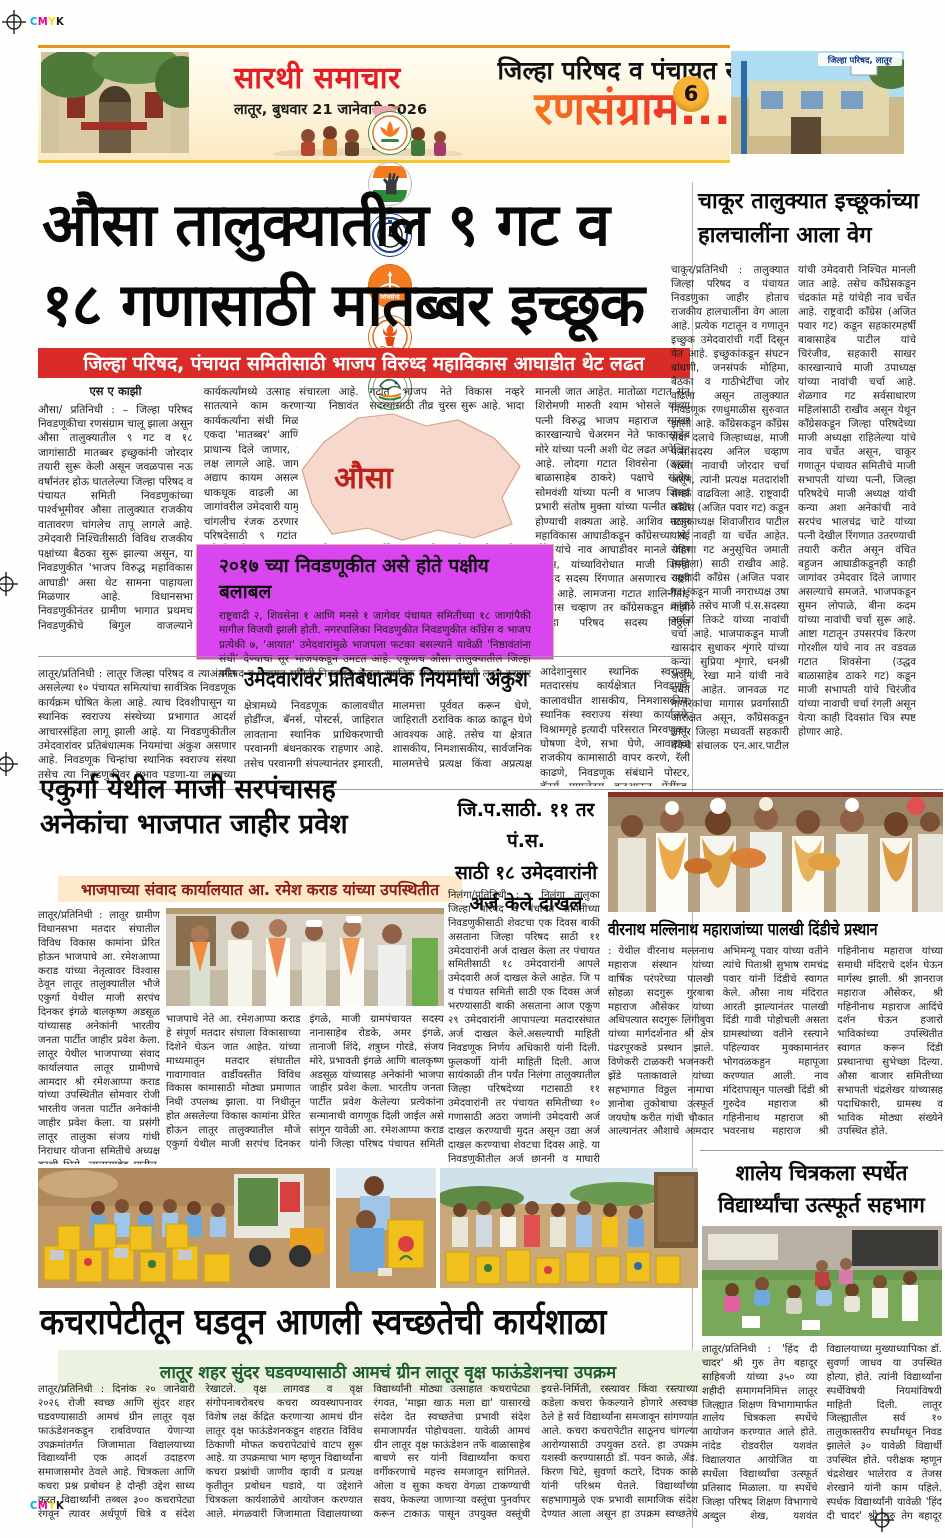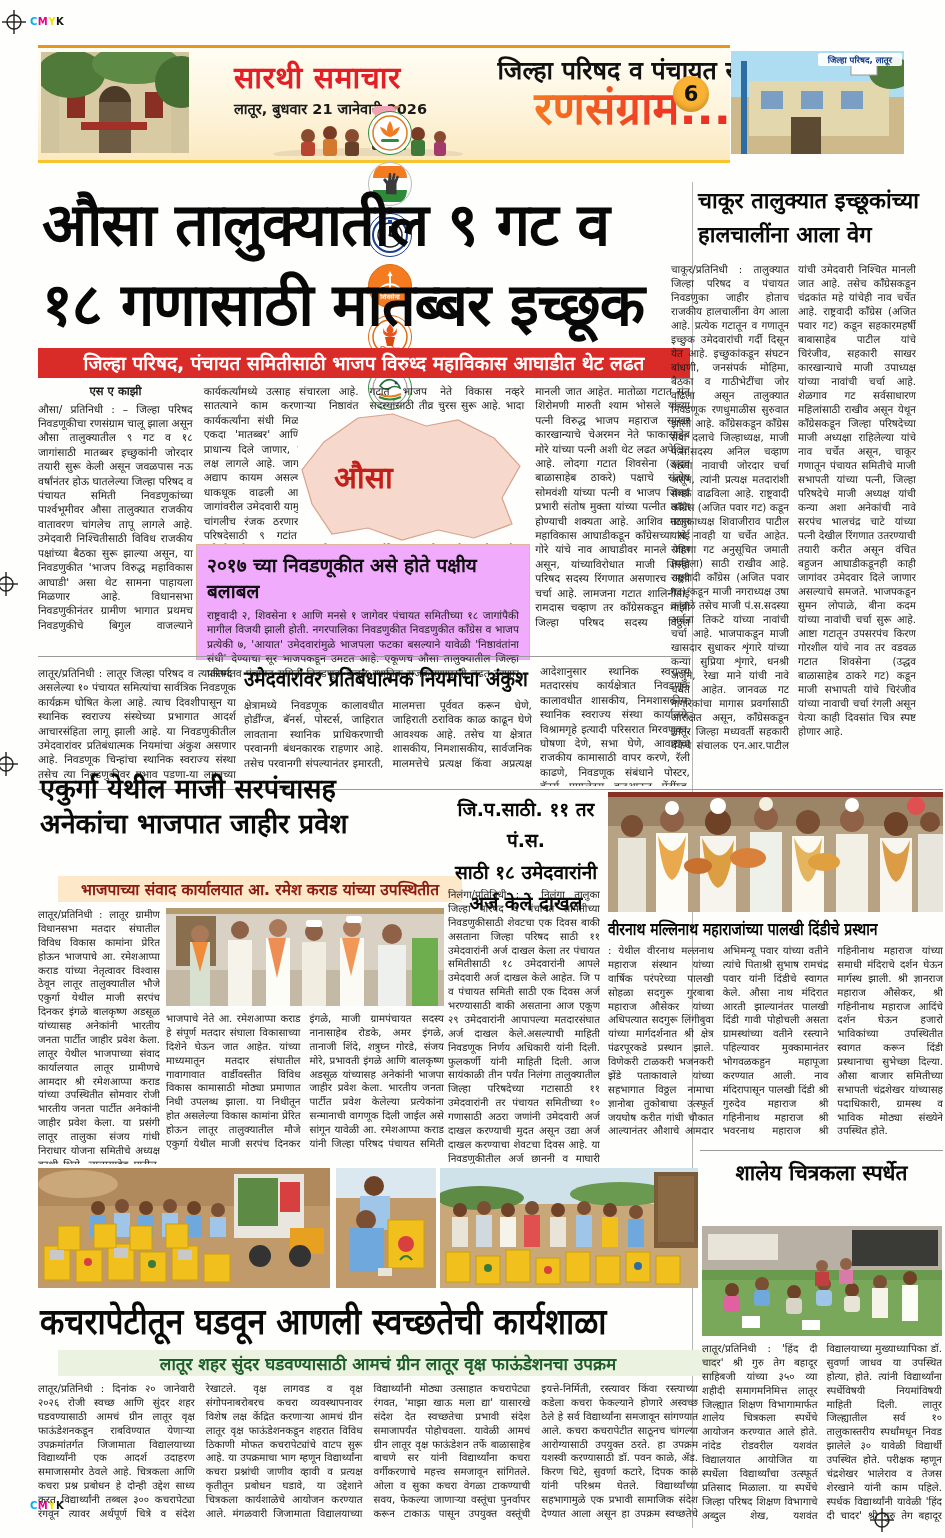--- a/index.html
+++ b/index.html
@@ -30,21 +30,21 @@
   .party-row{display:flex;gap:7px;align-items:center;flex-direction:column;}
   .party-ic{width:42px;height:42px;border-radius:50%;background:#fff;border:1px solid #bbb;
     display:flex;align-items:center;justify-content:center;overflow:hidden;}
   .caption-chip{position:absolute;right:2px;top:2px;background:rgba(255,255,255,.92);
     color:#123a8c;font-size:8.5px;font-weight:800;padding:1px 10px;border-radius:2px;}
   
   .lead-h{font-size:59px;line-height:1.45;font-weight:900;color:#080808;letter-spacing:-1px;white-space:nowrap;}
   .strap{background:#d92b27;color:#fff;font-weight:800;font-size:19px;display:flex;
     align-items:center;justify-content:center;white-space:nowrap;}
   .byline{font-weight:800;font-size:11.5px;text-align:center;margin-bottom:2px;}
-  .boxed{background:#f0abfc;border:1.5px solid #e0b897;padding:7px 10px;}
+  .boxed{background:#d946ef;border:1.5px solid #e0b897;padding:7px 22px;}
   .boxed h3{margin:0 0 4px 0;font-size:19px;font-weight:800;color:#101010;}
   .subhead-bar{display:flex;align-items:center;justify-content:center;font-weight:800;margin-left:20px;}
   .vrule{position:absolute;width:1px;background:#b5b5b5;}
   .crosshair{position:absolute;}
   .cmyk{font-size:10px;font-weight:800;letter-spacing:.5px;}
   .cmyk .c{color:#00aeef}.cmyk .m{color:#ec008c}.cmyk .y{color:#f4e00a}.cmyk .k{color:#111}
 </style>
 </head>
 <body>
 
@@ -419,28 +419,29 @@
         <rect x="186" y="84" width="24" height="30"></rect>
         <rect x="216" y="88" width="24" height="28"></rect>
       </g>
       <circle cx="48" cy="100" r="4" fill="#3a7a3a"></circle>
       <circle cx="108" cy="102" r="4" fill="#d84040"></circle>
       <circle cx="198" cy="98" r="4" fill="#2e6da4"></circle>
     </svg>
 </div>
 
 <div class="abs headline-black" style="left:40px;top:1296px;font-size:36px;white-space:nowrap;transform:scaleX(.88);transform-origin:left">कचरापेटीतून घडवून आणली स्वच्छतेची कार्यशाळा</div>
-<div class="abs subhead-bar" style="left:38px;top:1350px;width:660px;height:26px;background:#ebf2df;color:#1d5e2a;font-size:17px">लातूर शहर सुंदर घडवण्यासाठी आमचं ग्रीन लातूर वृक्ष फाऊंडेशनचा उपक्रम</div>
+<div class="abs subhead-bar" style="left:38px;top:1350px;width:660px;height:43px;background:#ebf2df;color:#1d5e2a;font-size:17px">लातूर शहर सुंदर घडवण्यासाठी आमचं ग्रीन लातूर वृक्ष फाऊंडेशनचा उपक्रम</div>
 <div class="abs clip" style="left:38px;top:1382px;width:660px;height:146px">
   <div class="body-text cols4" style="height:146px;font-size:10.2px">लातूर/प्रतिनिधी : दिनांक २० जानेवारी २०२६ रोजी स्वच्छ आणि सुंदर शहर घडवण्यासाठी आमचं ग्रीन लातूर वृक्ष फाऊंडेशनकडून राबविण्यात येणाऱ्या उपक्रमांतर्गत जिजामाता विद्यालयाच्या विद्यार्थ्यांनी एक आदर्श उदाहरण समाजासमोर ठेवले आहे. चित्रकला आणि कचरा प्रश्न प्रबोधन हे दोन्ही उद्देश साध्य करत विद्यार्थ्यांनी तब्बल ३०० कचरापेट्या रंगवून त्यावर अर्थपूर्ण चित्रे व संदेश रेखाटले. वृक्ष लागवड व वृक्ष संगोपनाबरोबरच कचरा व्यवस्थापनावर विशेष लक्ष केंद्रित करणाऱ्या आमचं ग्रीन लातूर वृक्ष फाऊंडेशनकडून शहरात विविध ठिकाणी मोफत कचरापेट्यांचे वाटप सुरू आहे. या उपक्रमाचा भाग म्हणून विद्यार्थ्यांना कचरा प्रश्नांची जाणीव व्हावी व प्रत्यक्ष कृतीतून प्रबोधन घडावे, या उद्देशाने चित्रकला कार्यशाळेचे आयोजन करण्यात आले. मंगळवारी जिजामाता विद्यालयाच्या विद्यार्थ्यांनी मोठ्या उत्साहात कचरापेट्या रंगवत, 'माझा खाऊ मला द्या' यासारखे संदेश देत स्वच्छतेचा प्रभावी संदेश समाजापर्यंत पोहोचवला. यावेळी आमचं ग्रीन लातूर वृक्ष फाऊंडेशन तर्फे बाळासाहेब बाचणे सर यांनी विद्यार्थ्यांना कचरा वर्गीकरणाचे महत्त्व समजावून सांगितले. ओला व सुका कचरा वेगळा टाकण्याची सवय, फेकल्या जाणाऱ्या वस्तूंचा पुनर्वापर करून टाकाऊ पासून उपयुक्त वस्तूंची इयत्ते-निर्मिती, रस्त्यावर किंवा रस्त्याच्या कडेला कचरा फेकल्याने होणारे अस्वच्छ ठेले हे सर्व विद्यार्थ्यांना समजावून सांगण्यात आले. कचरा कचरापेटीत साठूनच चांगल्या आरोग्यासाठी उपयुक्त ठरते. हा उपक्रम यशस्वी करण्यासाठी डॉ. पवन काळे, ॲड. किरण चिटे, सुवर्णा कटारे, दिपक काळे यांनी परिश्रम घेतले. विद्यार्थ्यांच्या सहभागामुळे एक प्रभावी सामाजिक संदेश देण्यात आला असून हा उपक्रम स्वच्छतेचे संस्कार रुजवणारा ठरला आहे, असे बाचणे सर यांनी सांगितले.</div>
 </div>
 
 <div class="hairline" style="left:700px;top:1150px;width:243px;height:1px"></div>
 <div class="abs headline-black" style="left:700px;top:1158px;width:243px;font-size:21px;line-height:1.5;text-align:center">
   <div>शालेय चित्रकला स्पर्धेत</div>
+  <div>विद्यार्थ्यांचा उत्स्फूर्त सहभाग</div>
 </div>
 <div class="photo" style="left:702px;top:1226px;width:240px;height:110px">
   <svg width="240" height="110" viewBox="0 0 240 110">
       <rect width="240" height="110" fill="#cfc8bf"></rect>
       <rect y="0" width="240" height="44" fill="#b8b0a4"></rect>
       <rect x="150" y="4" width="86" height="36" fill="#3a3a36"></rect>
       <rect x="6" y="8" width="70" height="26" fill="#e8e4da"></rect>
       <rect x="0" y="44" width="240" height="66" fill="#7aa85a"></rect>
       <path d="M0,44 h240 v10 h-240 z" fill="#6a9a4e"></path>
       <circle cx="30" cy="64" r="7" fill="#6e4227"></circle>

